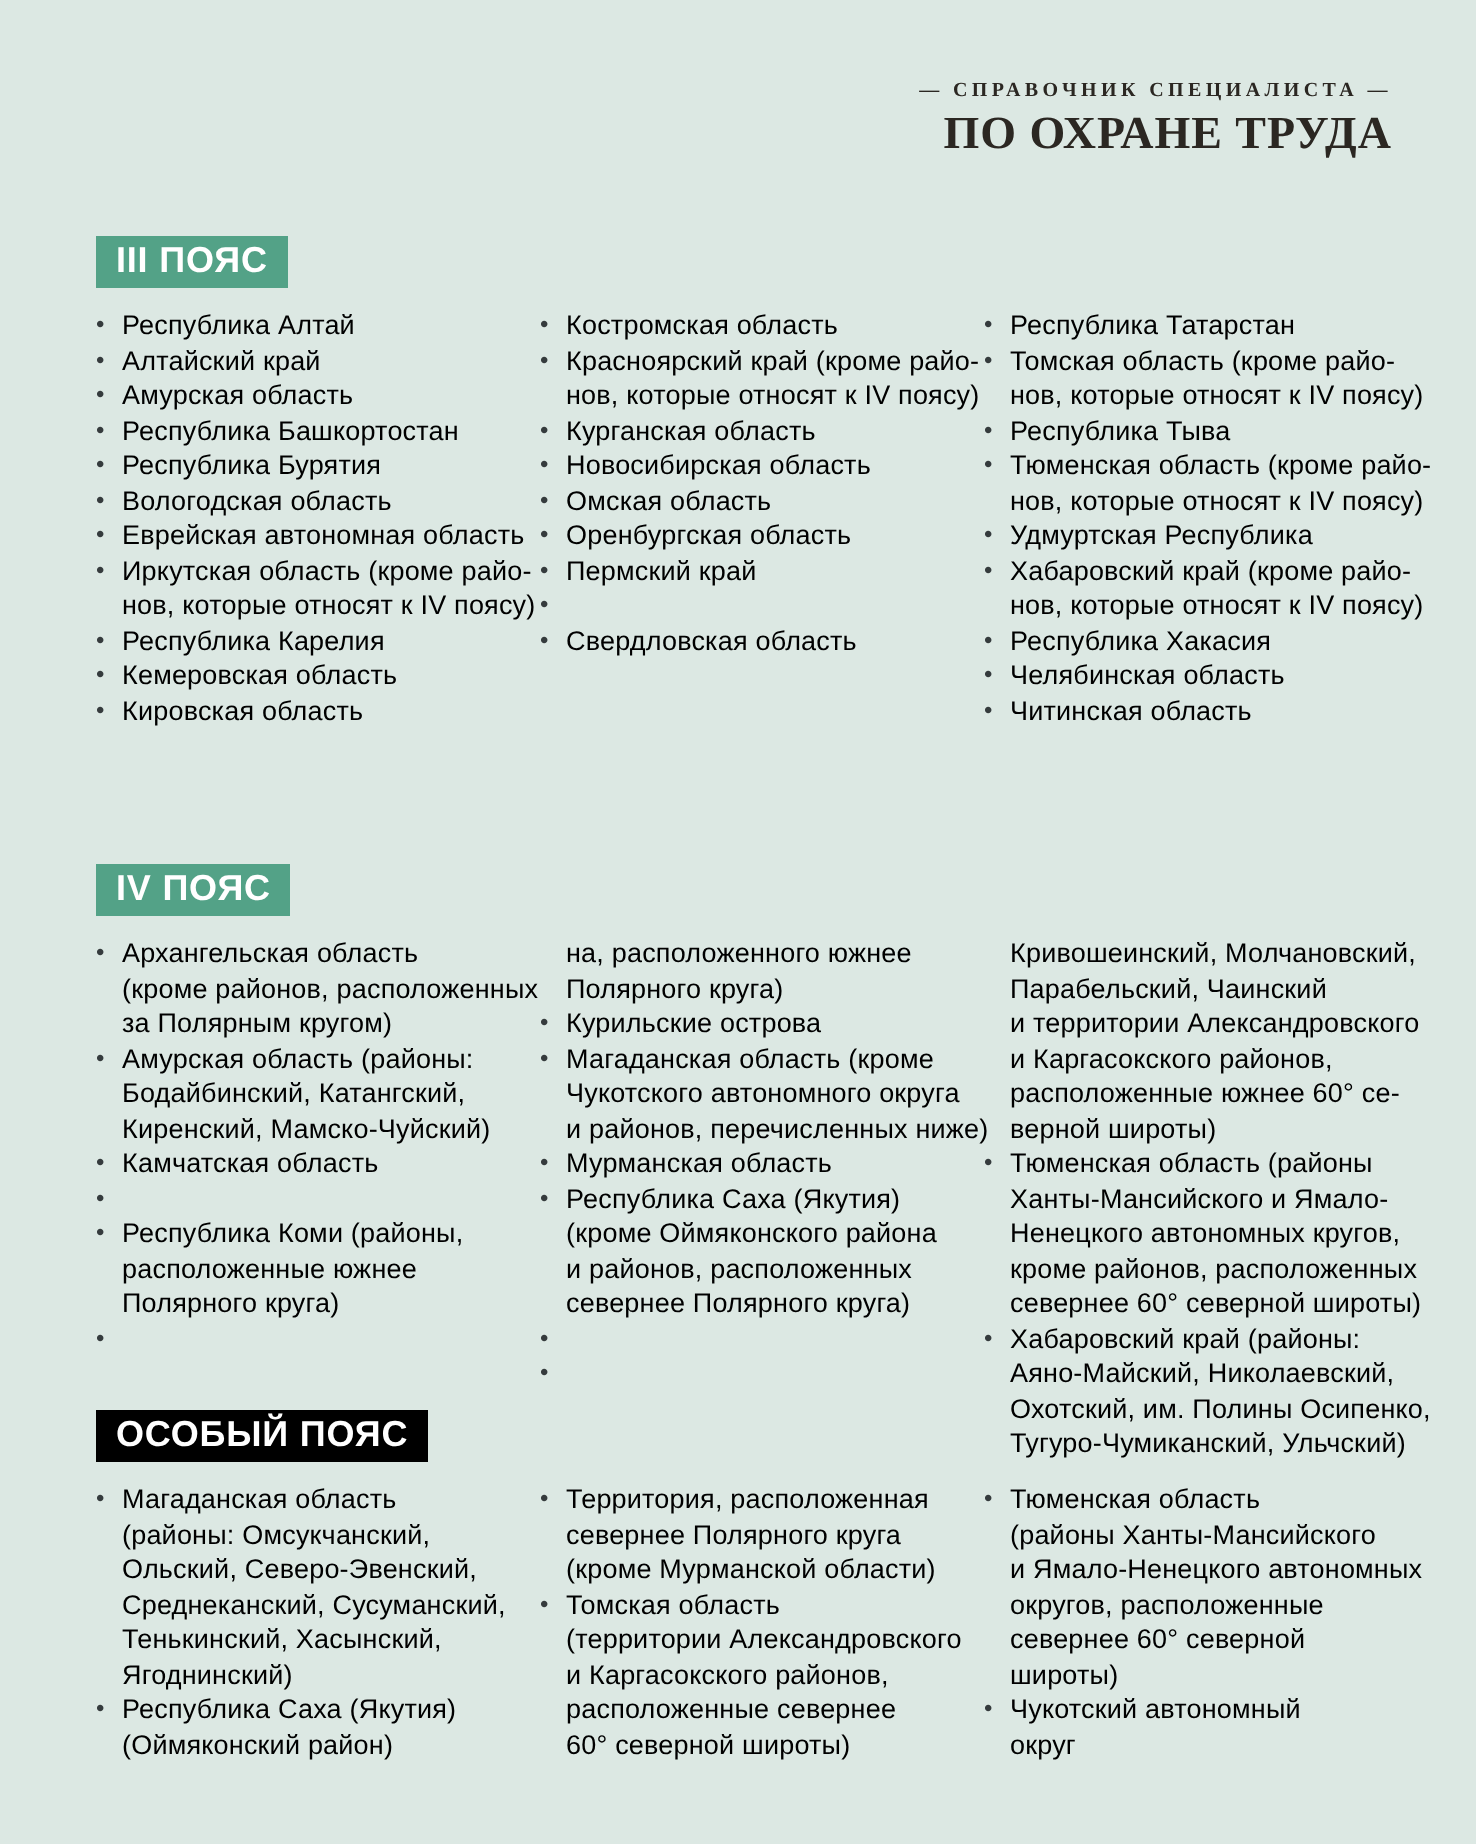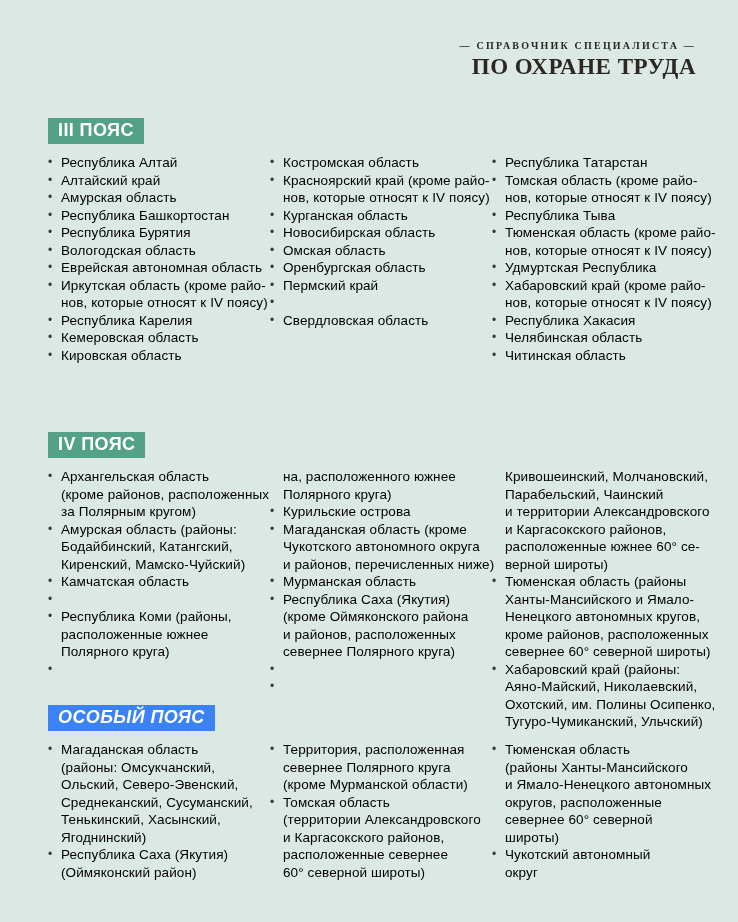--- a/index.html
+++ b/index.html
@@ -269,21 +269,21 @@
             </div>
             <div class="item">
               <span class="bullet">•</span>
               <span class="txt">Хабаровский край (районы:
 Аяно-Майский, Николаевский,
 Охотский, им. Полины Осипенко,
 Тугуро-Чумиканский, Ульчский)</span>
             </div>
           </div>
         </div></div>
-      <div class="section s2"><div class="section-heading" style="background: #3b82f6; font-style: italic;">ОСОБЫЙ ПОЯС</div><div class="grid">
+      <div class="section s2"><div class="section-heading" style="background: #000000;">ОСОБЫЙ ПОЯС</div><div class="grid">
           <div class="col">
             <div class="item">
               <span class="bullet">•</span>
               <span class="txt">Магаданская область
 (районы: Омсукчанский,
 Ольский, Северо-Эвенский,
 Среднеканский, Сусуманский,
 Тенькинский, Хасынский,
 Ягоднинский)</span>
             </div>

